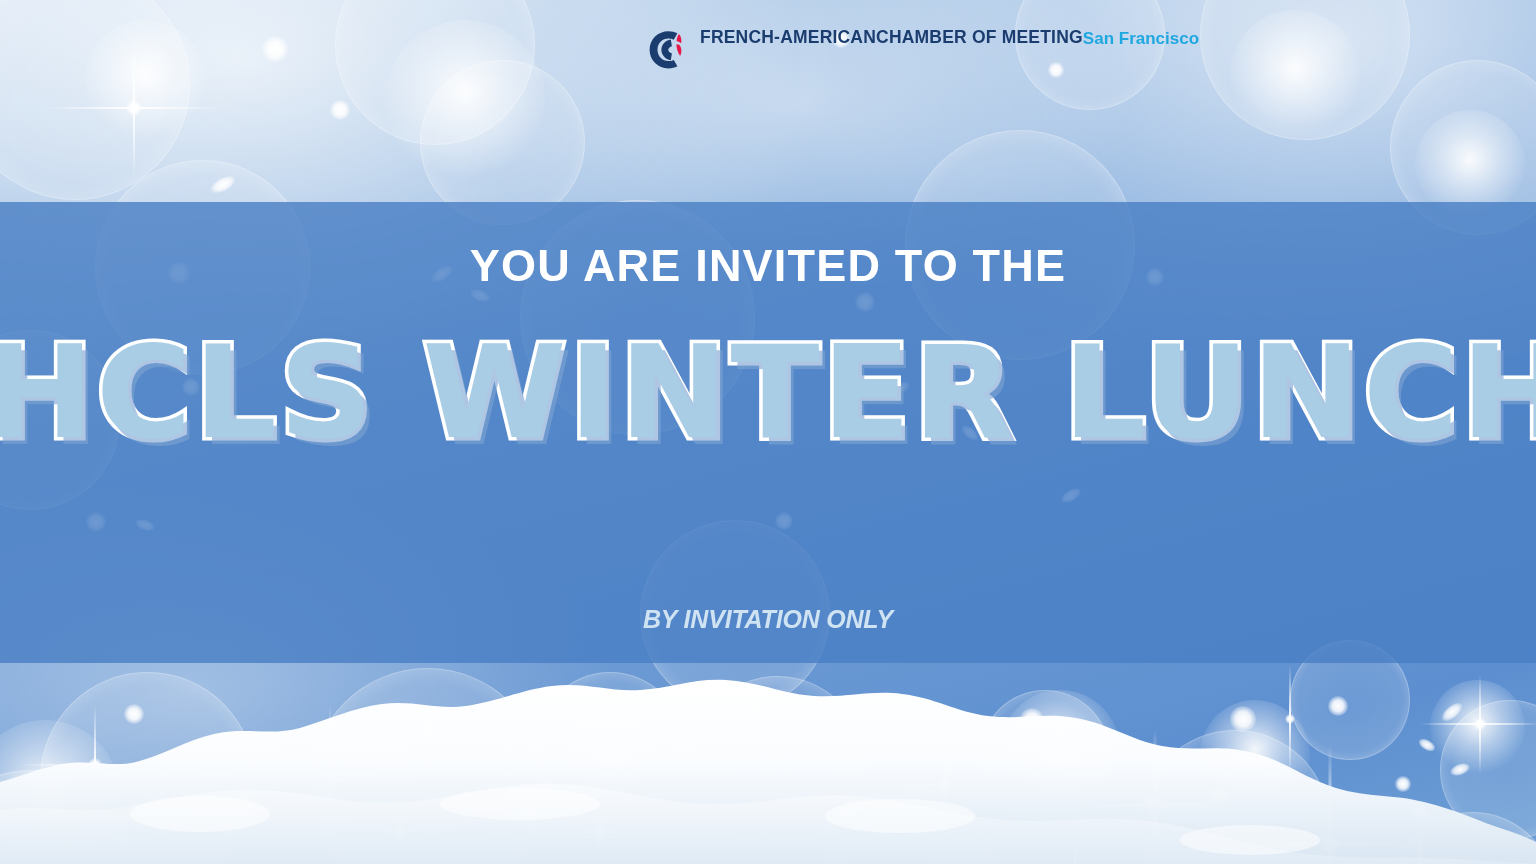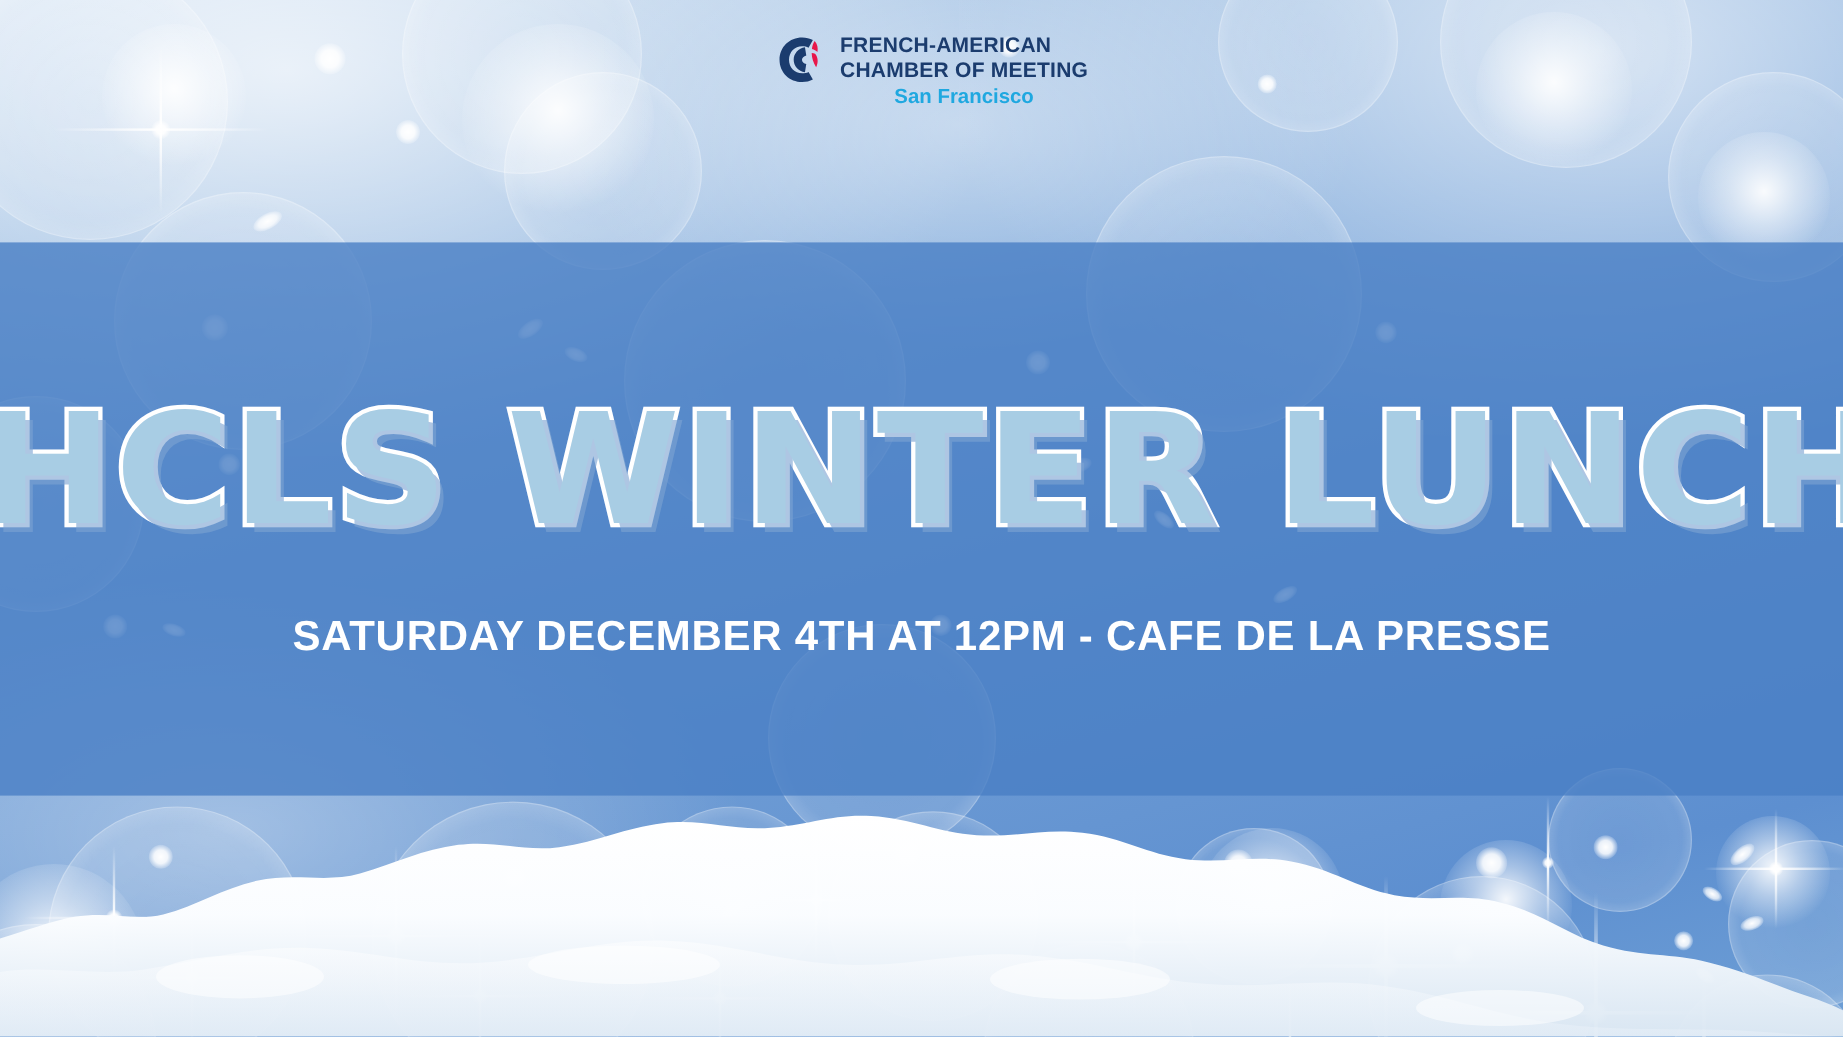--- a/index.html
+++ b/index.html
@@ -63,21 +63,21 @@
 
   
   .band{
     position:absolute;left:0;top:202px;width:1536px;height:461px;
     background:rgba(72,126,196,.80);
   }
 
   
   .logo{position:absolute;left:645px;top:27px;display:flex;align-items:flex-start;gap:9px;}
   .logo-mark{width:46px;height:46px;flex:0 0 auto;margin-top:1px;}
-  .logo-text{display:flex;flex-direction:column;}
+  .logo-text{display:flex;flex-direction:row;}
   .logo-line{
     font-family:"Liberation Sans",sans-serif;
     font-weight:bold;font-size:17.5px;letter-spacing:.2px;
     color:#1b3c6e;line-height:21px;white-space:nowrap;
   }
   .logo-city{
     font-family:"Liberation Sans",sans-serif;
     font-weight:bold;font-size:17px;color:#1fa8e0;
     line-height:22px;margin-top:1px;text-align:center;white-space:nowrap;
   }
@@ -338,21 +338,22 @@
         <path d="M31.4 16.2c.1 4.1 1.3 8.2 3.7 11.9 2.1-4.0 1.6-8.6-.9-11.3-.8-.3-1.7-.5-2.8-.6z" fill="#e8174a"></path>
       </svg>
     </div>
     <div class="logo-text">
       <div class="logo-line">FRENCH-AMERICAN</div>
       <div class="logo-line">CHAMBER OF MEETING</div>
       <div class="logo-city">San Francisco</div>
     </div>
   </div>
 
+  <div class="kicker">YOU ARE INVITED TO THE</div>
 
   <div class="title">
     <span class="fill">HCLS WINTER LUNCH MEETING</span>
   </div>
 
-  <div class="when">SATURDAY DECEMBER 4TH AT 12PM - CAFE DE LA PRESSE</div>
-
+
+  <div class="note">BY INVITATION ONLY</div>
 
 </div>
 
 </body></html>

